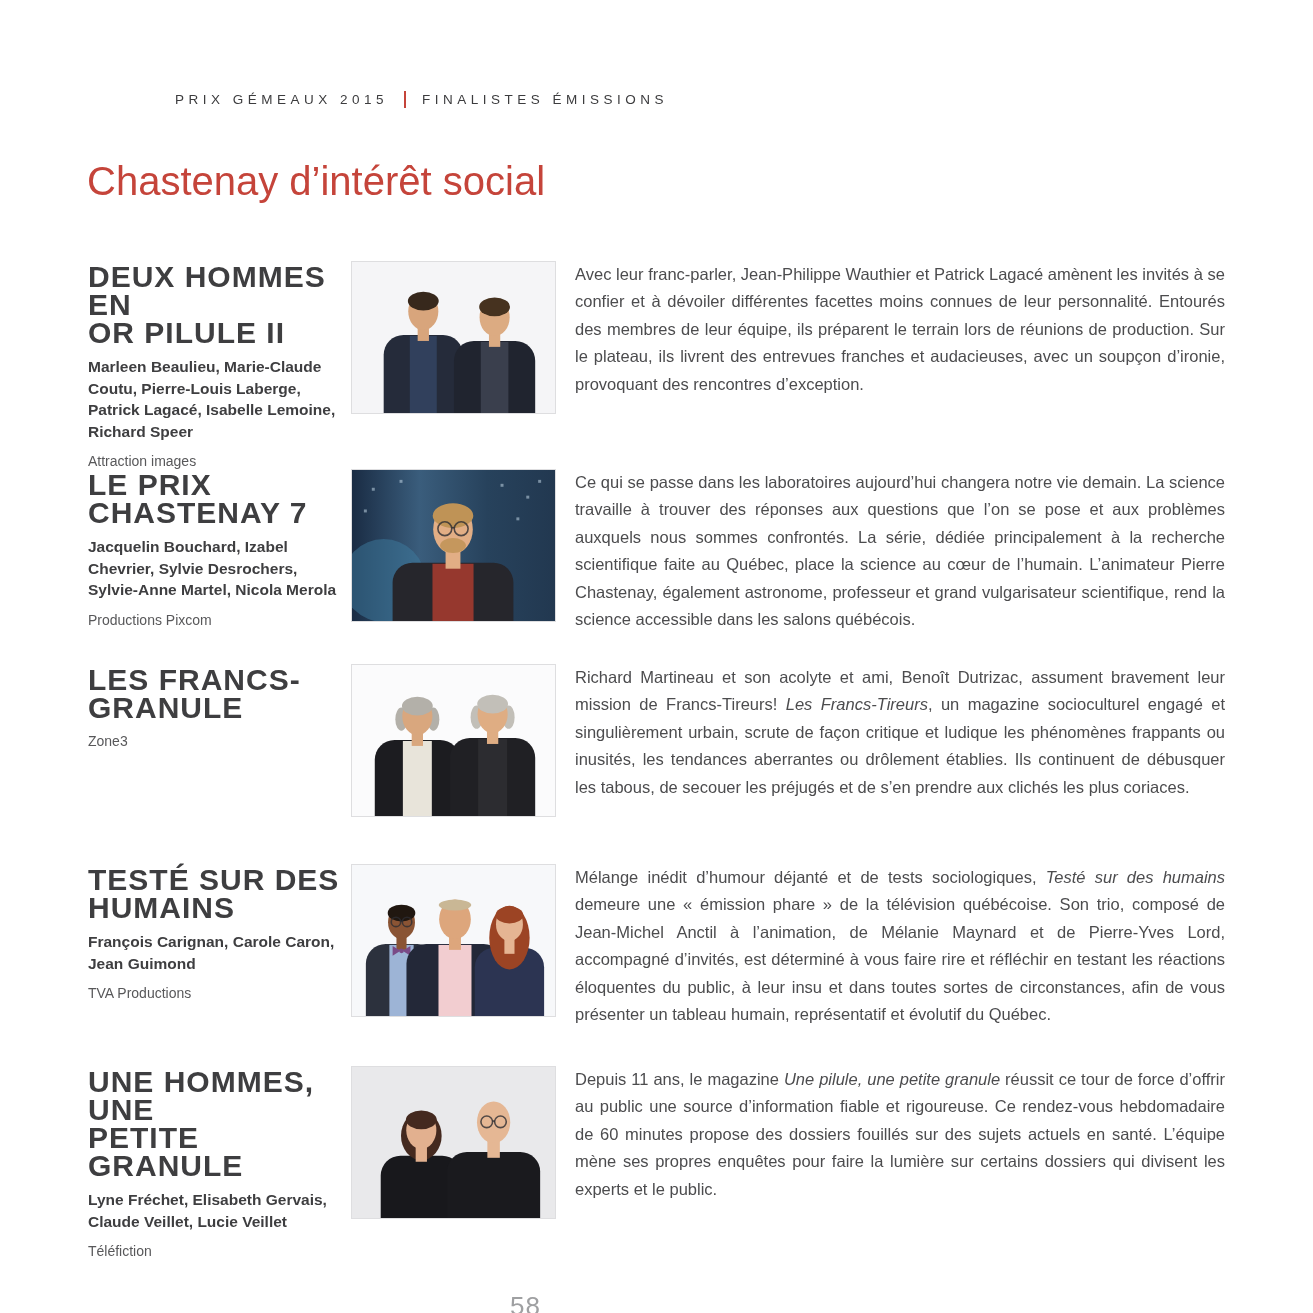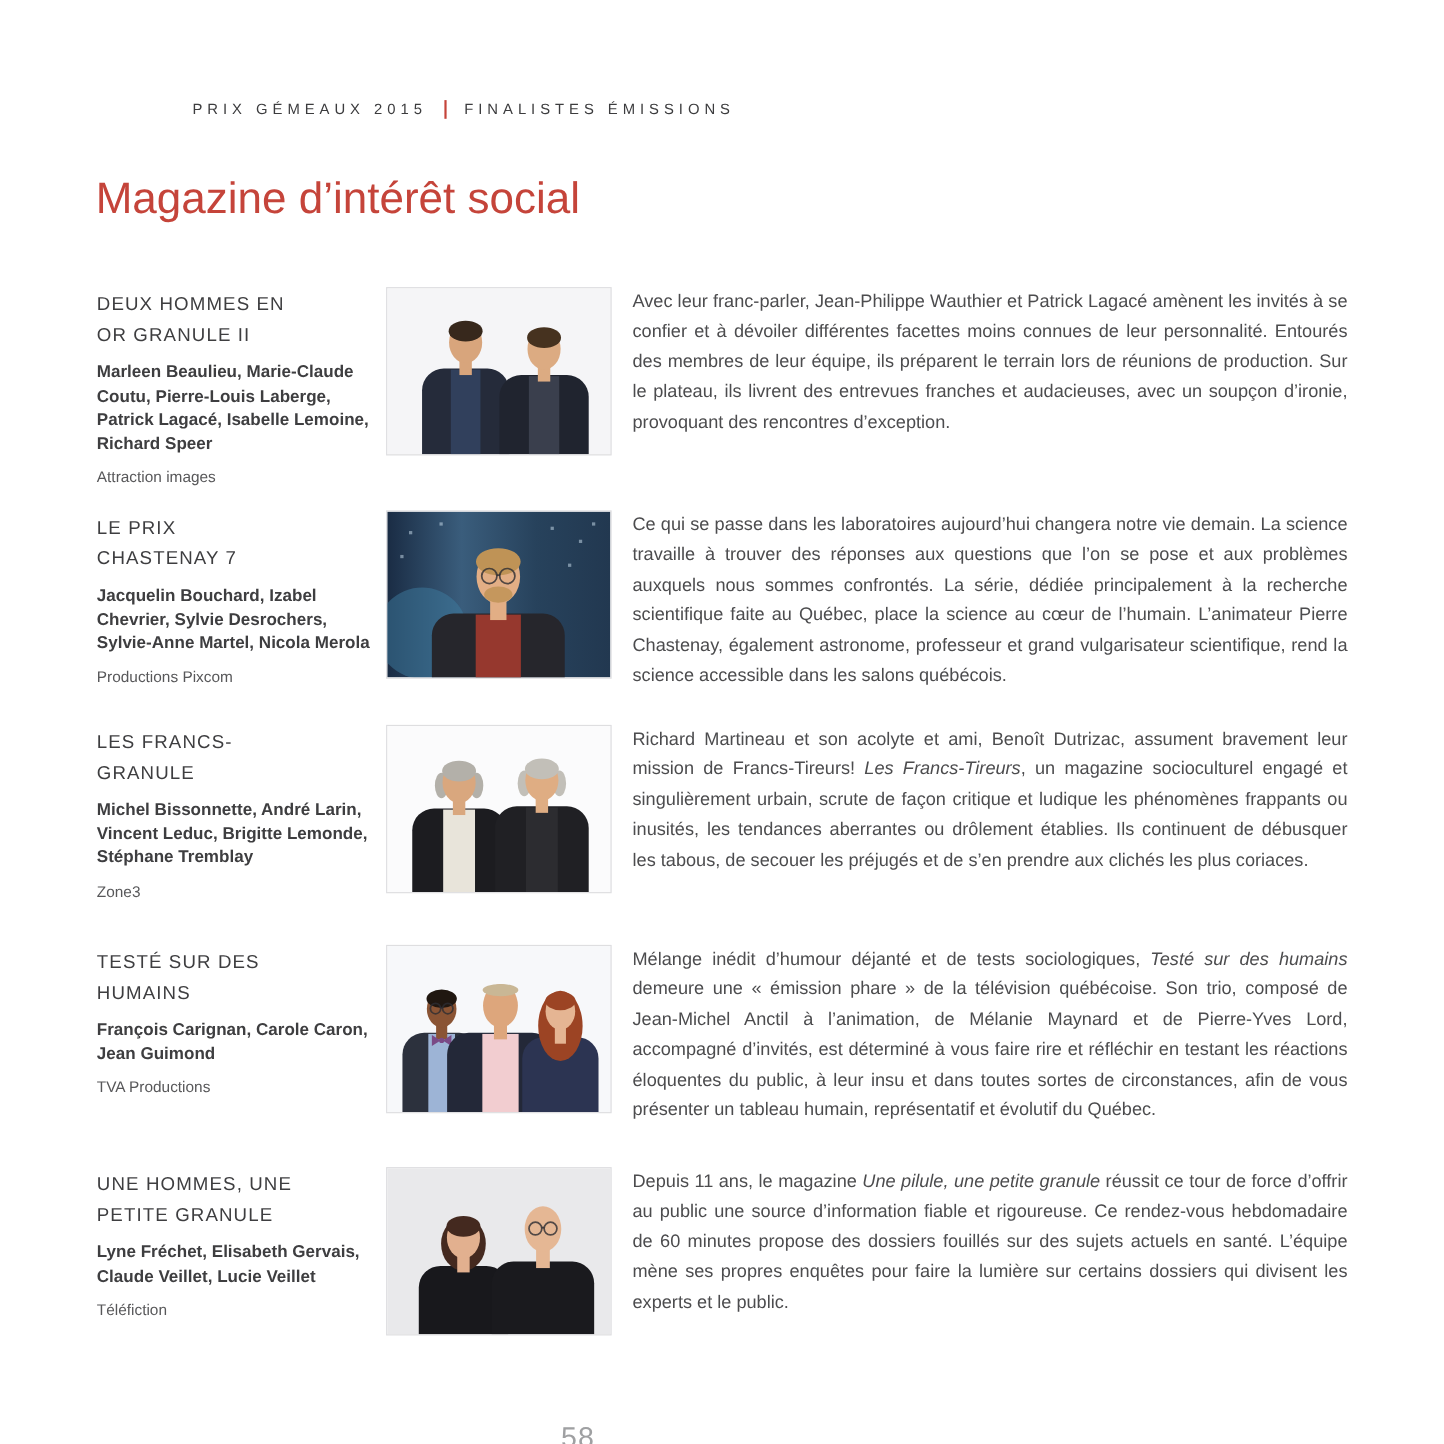--- a/index.html
+++ b/index.html
@@ -37,21 +37,21 @@
     grid-template-columns:263px 205px 669px;
     align-items:start;
   }
   .entry:nth-child(1){min-height:203px;}
   .entry:nth-child(2){min-height:195px;}
   .entry:nth-child(3){min-height:200px;}
   .entry:nth-child(4){min-height:202px;}
 
   .e-title{
     margin:2px 0 0 0;
-    font-size:17px;font-weight:normal;line-height:28px;
+    font-size:30px;font-weight:bold;line-height:28px;
     letter-spacing:1px;color:#3e3e40;
   }
   .e-names{
     margin:9px 0 0 0;max-width:260px;
     font-size:15.5px;font-weight:bold;line-height:21.5px;color:#3e3e40;
   }
   .e-company{
     margin:11px 0 0 0;
     font-size:14px;font-weight:400;color:#58585a;
   }
@@ -81,28 +81,28 @@
 <body>
 
 <div class="page">
 
   <div class="header">
     <span class="htext">PRIX GÉMEAUX 2015</span>
     <span class="hdivider"></span>
     <span class="htext">FINALISTES ÉMISSIONS</span>
   </div>
 
-  <h1 class="page-title">Magazine d’intérêt social</h1>
+  <h1 class="page-title">Chastenay d’intérêt social</h1>
 
   <section class="entries">
     <article class="entry">
       <div class="e-left">
         <h2 class="e-title">
             <div>DEUX HOMMES EN</div>
-            <div>OR GRANULE II</div>
+            <div>OR PILULE II</div>
           </h2>
         <p class="e-names">Marleen Beaulieu, Marie-Claude Coutu, Pierre-Louis Laberge, Patrick Lagacé, Isabelle Lemoine, Richard Speer</p>
         <p class="e-company">Attraction images</p>
       </div>
       <figure class="e-photo">
           <svg viewBox="0 0 205 153" preserveAspectRatio="none" role="img" aria-label="Deux hommes en complets sombres sur fond blanc">
             <rect x="0" y="0" width="205" height="153" fill="#f5f5f7"></rect>
             <rect x="32" y="74" width="80" height="180" rx="20" fill="#252b3a"></rect>
             <rect x="58.4" y="75" width="27.200000000000003" height="180" fill="#31405c"></rect>
             <rect x="66.3" y="59.5" width="11.4" height="20.5" fill="#d8a57c"></rect>
@@ -159,21 +159,20 @@
         </figure>
       <p class="e-desc"><span>Ce qui se passe dans les laboratoires aujourd’hui changera notre vie demain. La science travaille à trouver des réponses aux questions que l’on se pose et aux problèmes auxquels nous sommes confrontés. La série, dédiée principalement à la recherche scientifique faite au Québec, place la science au cœur de l’humain. L’animateur Pierre Chastenay, également astronome, professeur et grand vulgarisateur scientifique, rend la science accessible dans les salons québécois.</span></p>
     </article>
 
     <article class="entry">
       <div class="e-left">
         <h2 class="e-title">
             <div>LES FRANCS-</div>
             <div>GRANULE</div>
           </h2>
-        <p class="e-names">Michel Bissonnette, André Larin, Vincent Leduc, Brigitte Lemonde, Stéphane Tremblay</p>
         <p class="e-company">Zone3</p>
       </div>
       <figure class="e-photo">
           <svg viewBox="0 0 205 153" preserveAspectRatio="none" role="img" aria-label="Deux hommes aux cheveux gris vêtus de noir sur fond blanc">
             <rect x="0" y="0" width="205" height="153" fill="#fbfbfc"></rect>
             <rect x="23" y="76" width="86" height="180" rx="20" fill="#1c1c20"></rect>
             <rect x="51.379999999999995" y="77" width="29.240000000000002" height="180" fill="#e8e4da"></rect>
             <rect x="60.3" y="61.5" width="11.4" height="20.5" fill="#d9a77e"></rect>
             <ellipse cx="49.85" cy="54.85" rx="6.08" ry="11.78" fill="#b3b0a9"></ellipse>
             <ellipse cx="82.15" cy="54.85" rx="6.08" ry="11.78" fill="#b3b0a9"></ellipse>

